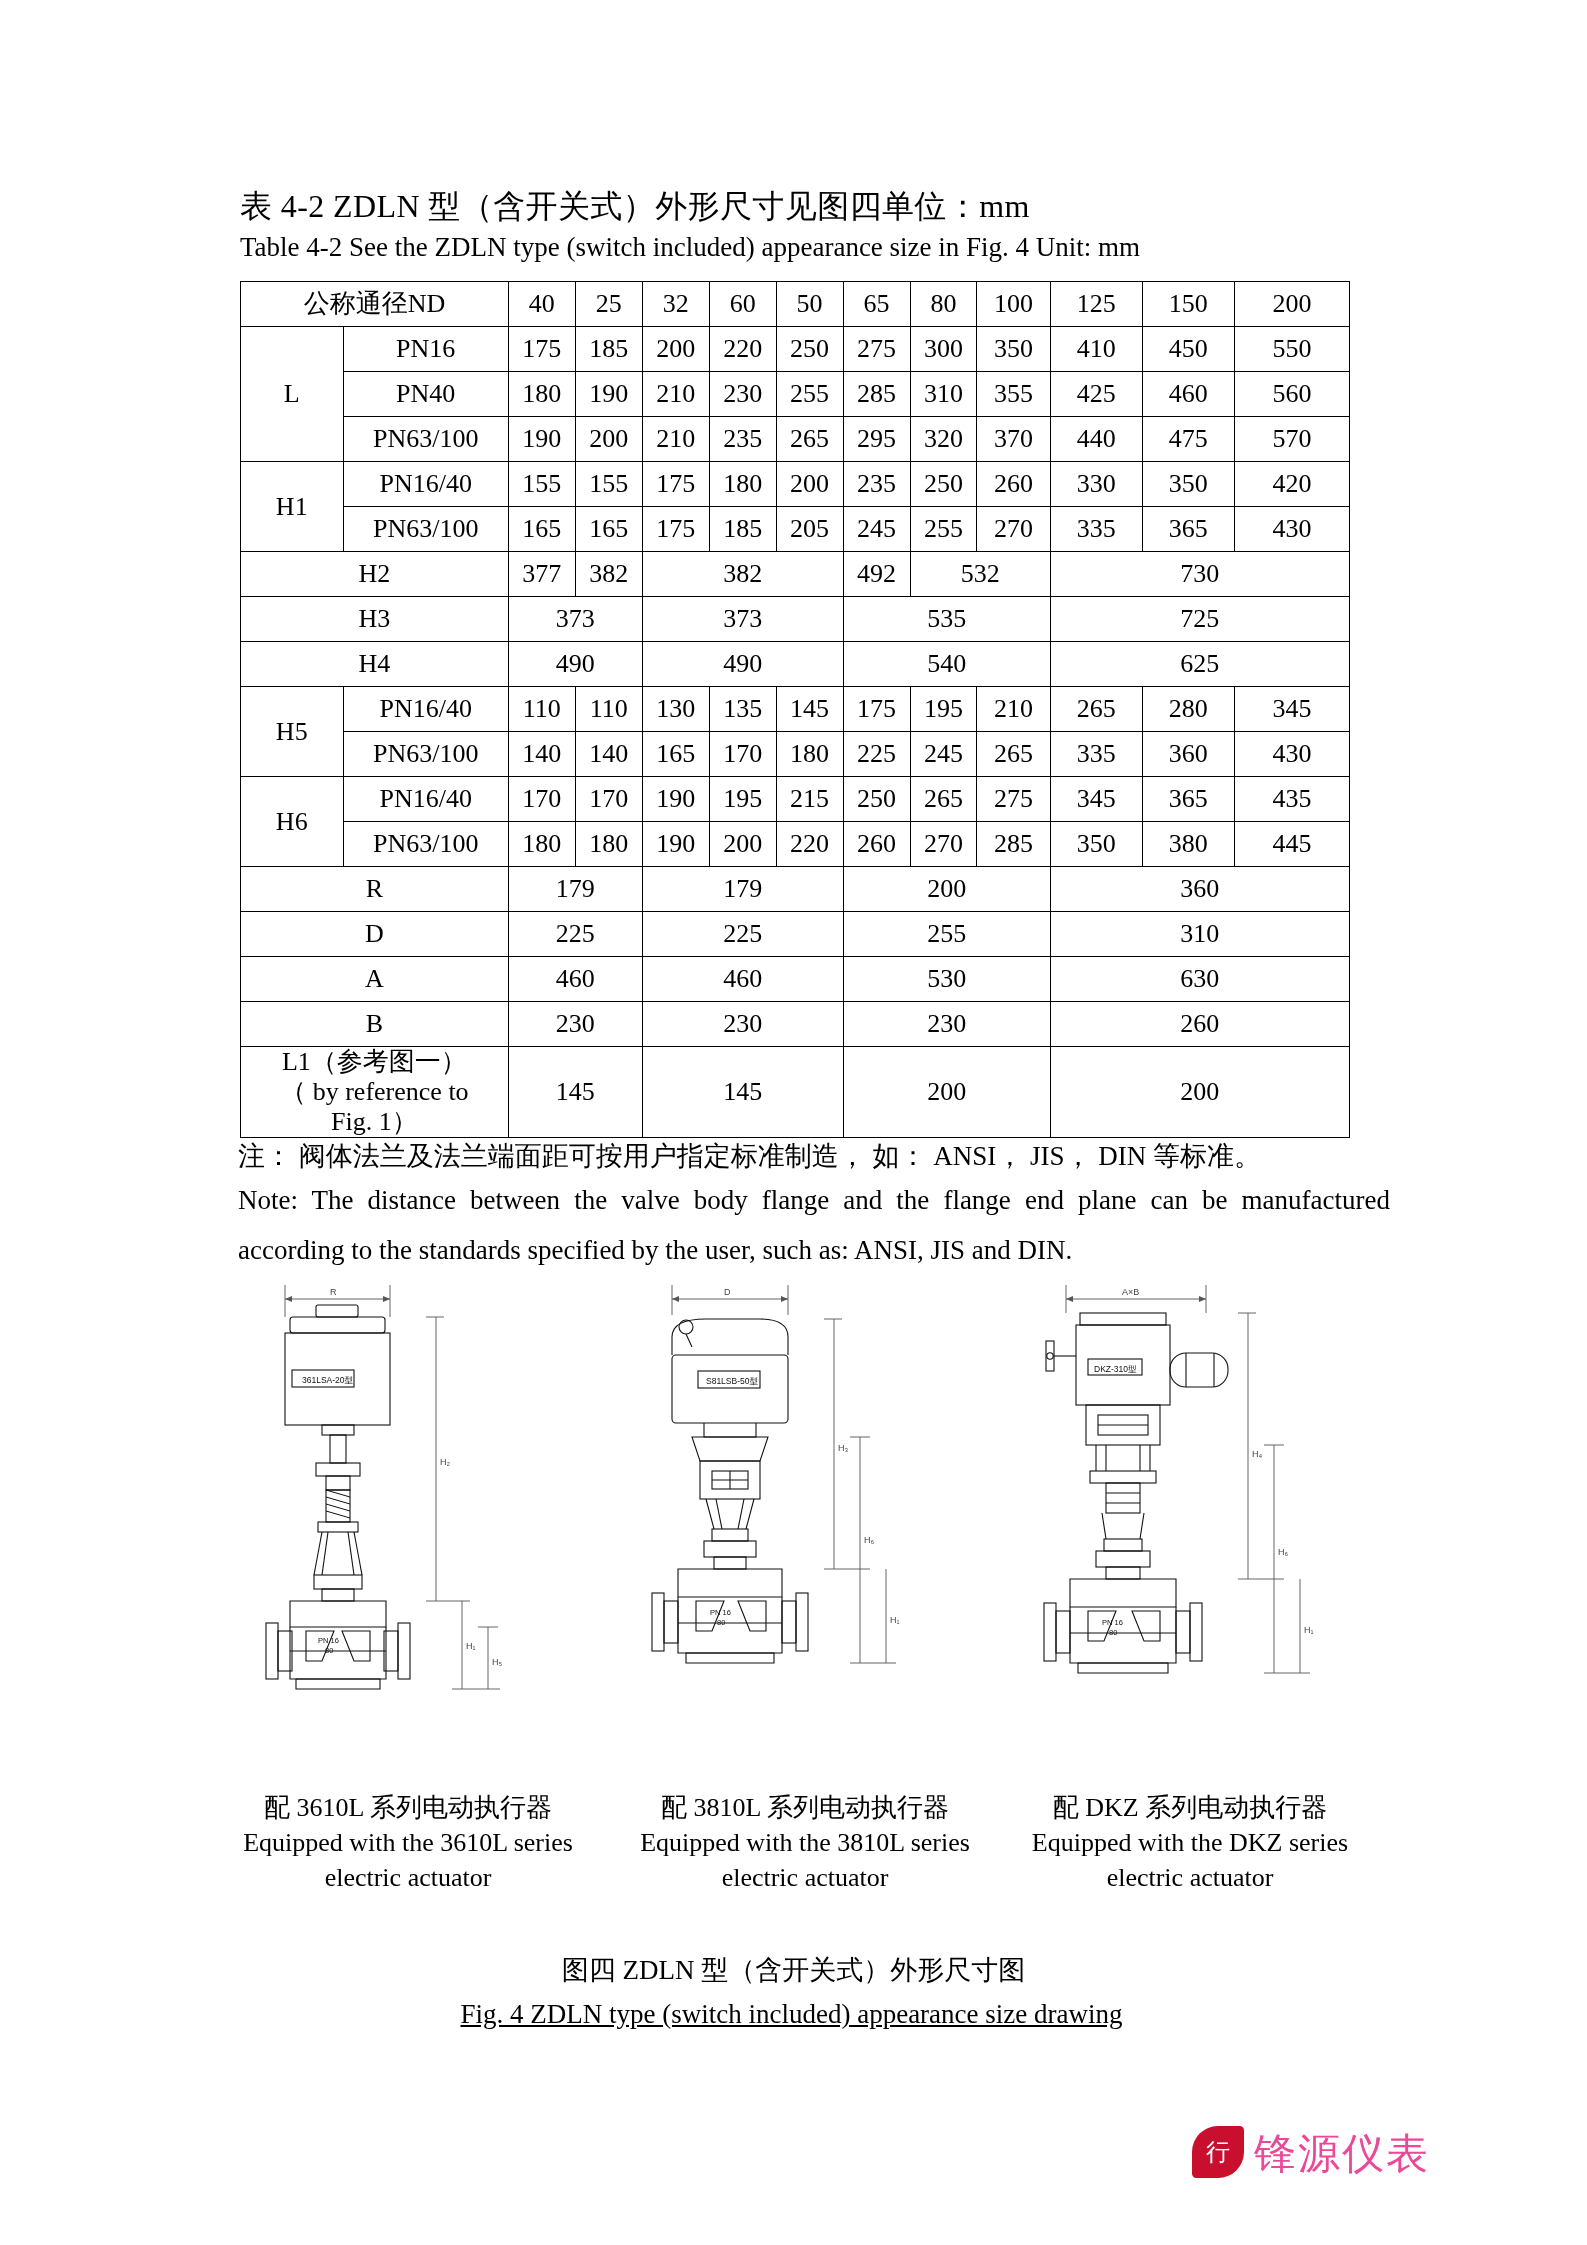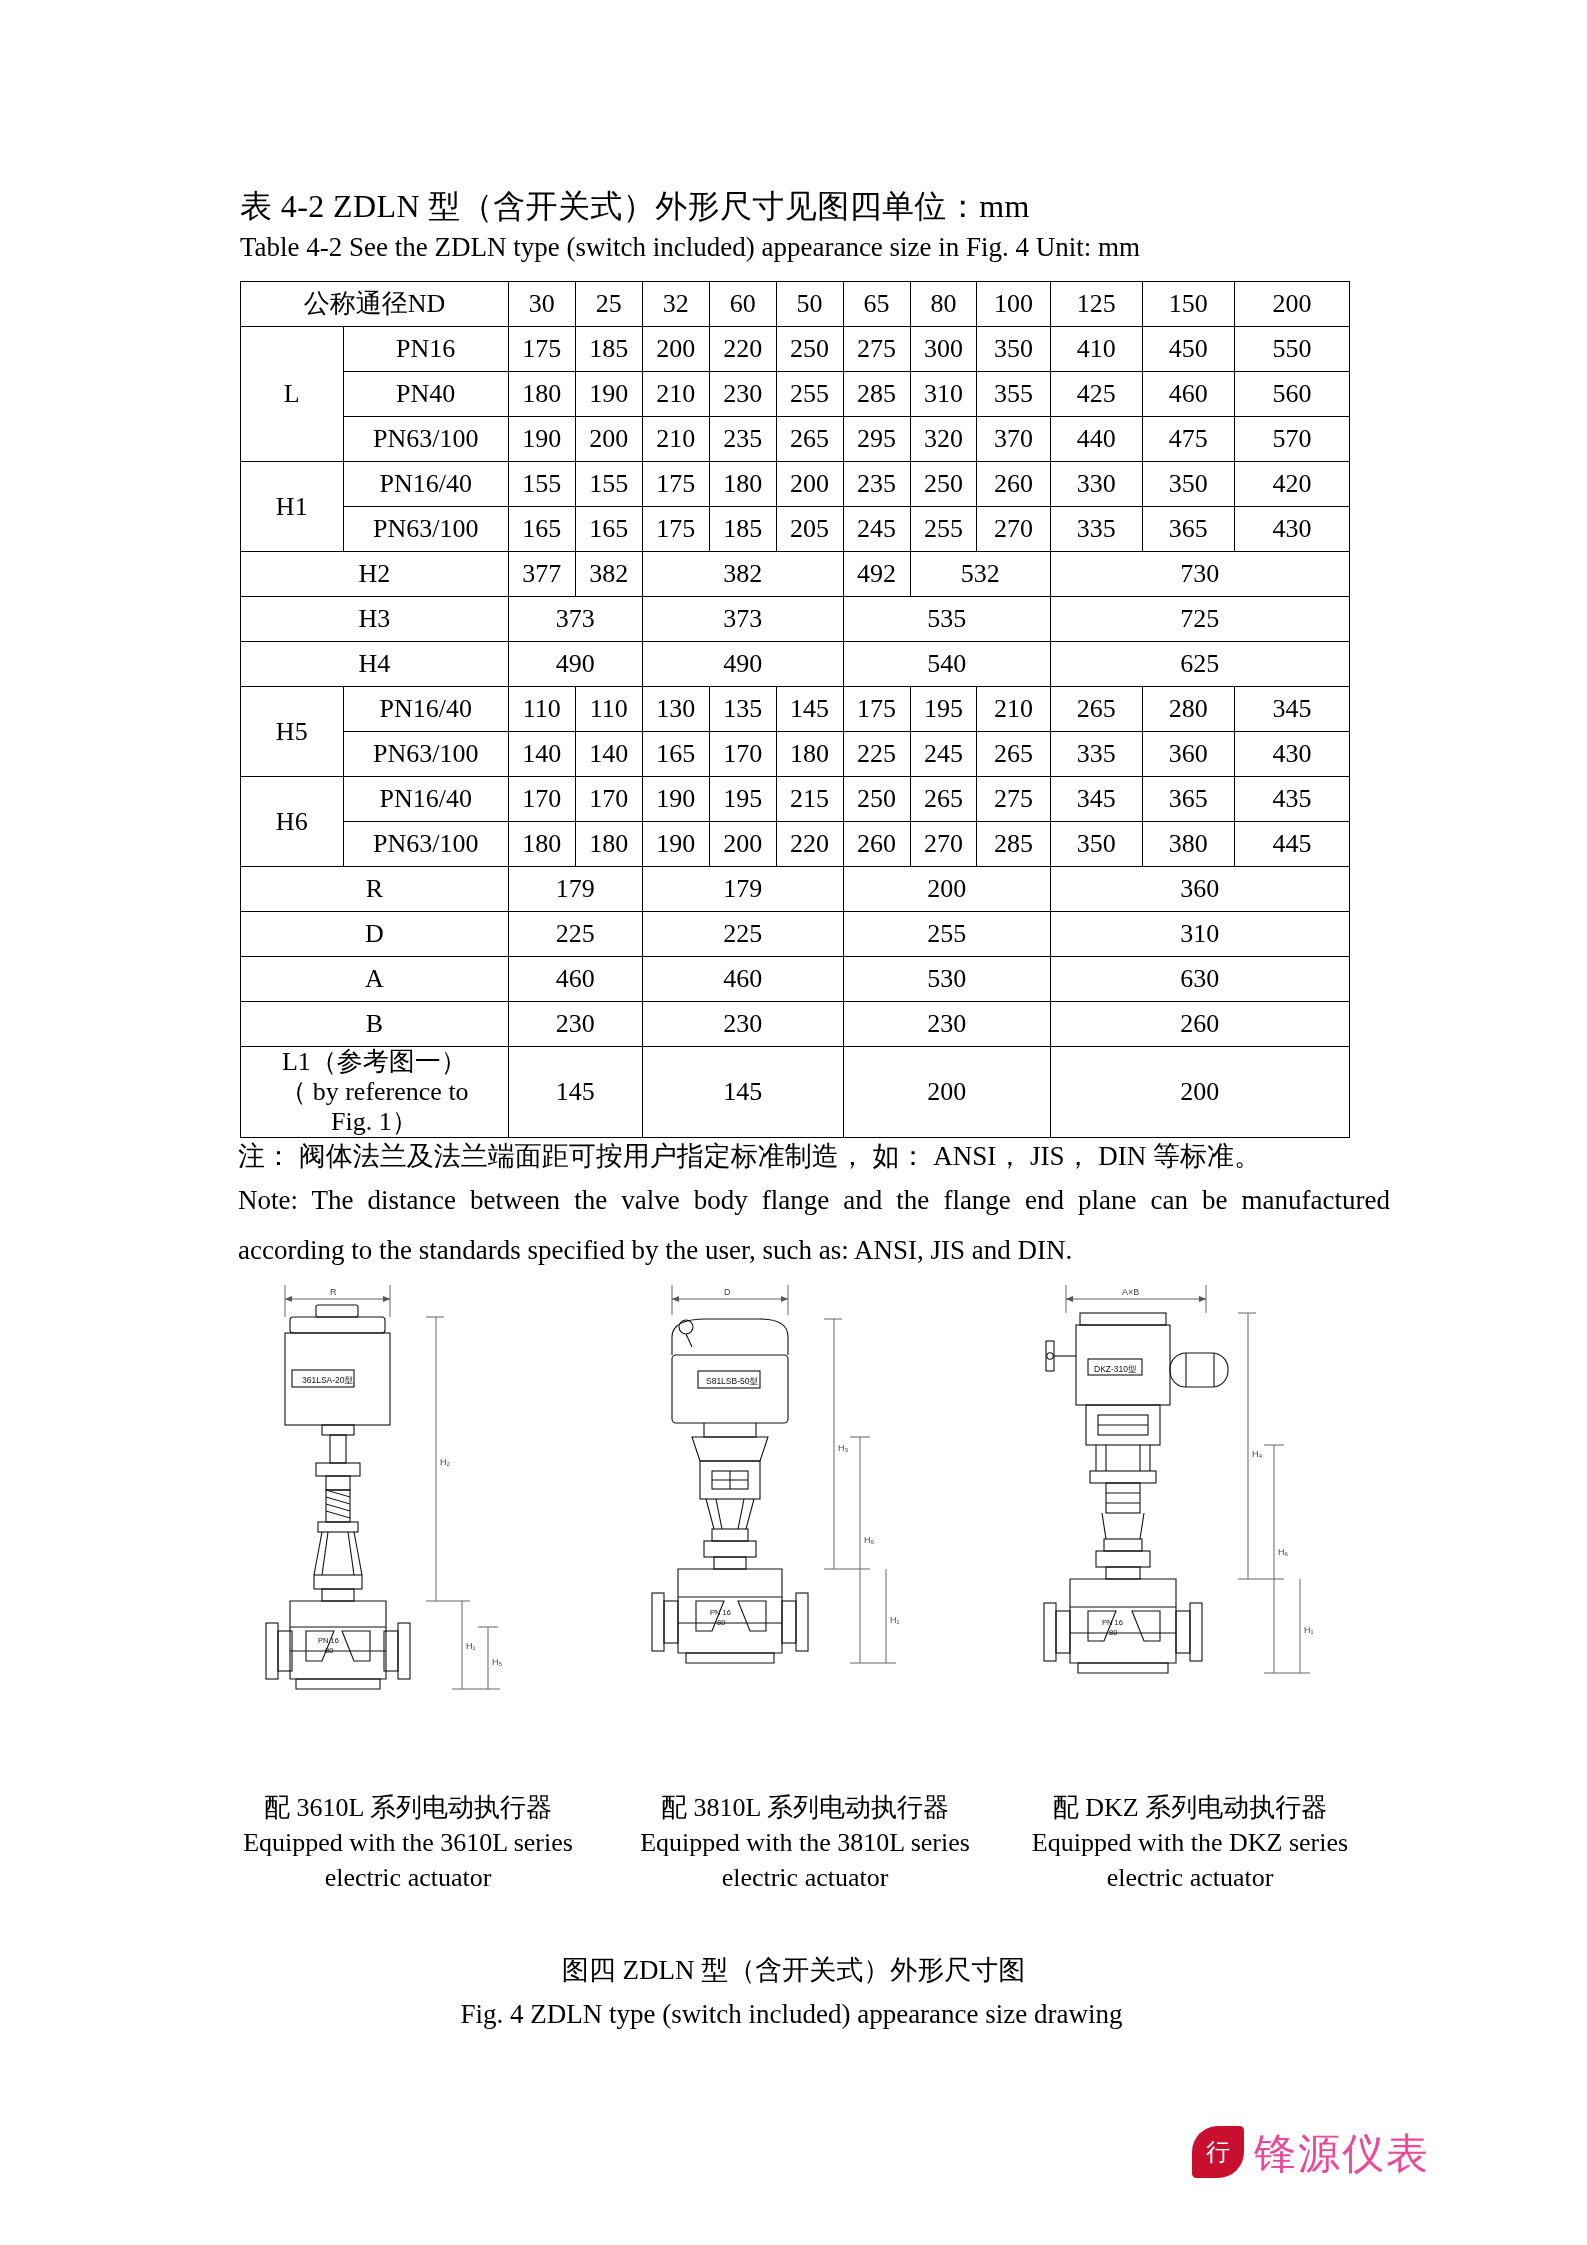--- a/index.html
+++ b/index.html
@@ -26,21 +26,21 @@
   
   .figs{position:absolute;left:230px;top:1275px;width:1140px;height:460px;}
   .fig{position:absolute;top:0;width:360px;height:460px;}
   .fig svg{display:block;}
 
   
   .cap{position:absolute;width:400px;text-align:center;font-size:26px;line-height:1.35;}
   .cap .cn{white-space:nowrap;}
 
   .figtitle-cn{position:absolute;left:0;top:1952px;width:1587px;text-align:center;font-size:27px;}
-  .figtitle-en{position:absolute;left:0;top:1999px;width:1583px;text-align:center;font-size:27px;}
+  .figtitle-en{position:absolute;left:0;top:1999px;width:1583px;text-align:center;font-size:27px;text-decoration:underline;}
 
   
   .wm{position:absolute;left:1192px;top:2120px;width:300px;height:70px;}
   .wm .leaf{position:absolute;left:0;top:6px;width:52px;height:52px;border-radius:50% 8% 50% 8%;background:#c8102e;}
   .wm .leafw{position:absolute;left:14px;top:20px;width:22px;height:20px;color:#fff;font-size:24px;font-family:"Liberation Sans",sans-serif;line-height:1;}
   .wm .txt{position:absolute;left:62px;top:6px;font-size:42px;color:#ec4899;font-family:"Liberation Sans",sans-serif;letter-spacing:2px;white-space:nowrap;}
 </style>
 </head>
 <body>
 
@@ -62,21 +62,21 @@
         <col style="width:64px">
         <col style="width:70px">
       <col style="width:88px">
         <col style="width:88px">
         <col style="width:110px">
     </colgroup>
 
     <tbody>
         <tr>
       <td class="hdr" colspan="2">公称通径ND</td>
-      <td class="hdr">30</td>
+      <td class="hdr">40</td>
       <td class="hdr">25</td>
       <td class="hdr">32</td>
       <td class="hdr">60</td>
       <td class="hdr">50</td>
       <td class="hdr">65</td>
       <td class="hdr">80</td>
       <td class="hdr">100</td>
       <td class="hdr">125</td>
       <td class="hdr">150</td>
       <td class="hdr">200</td>

